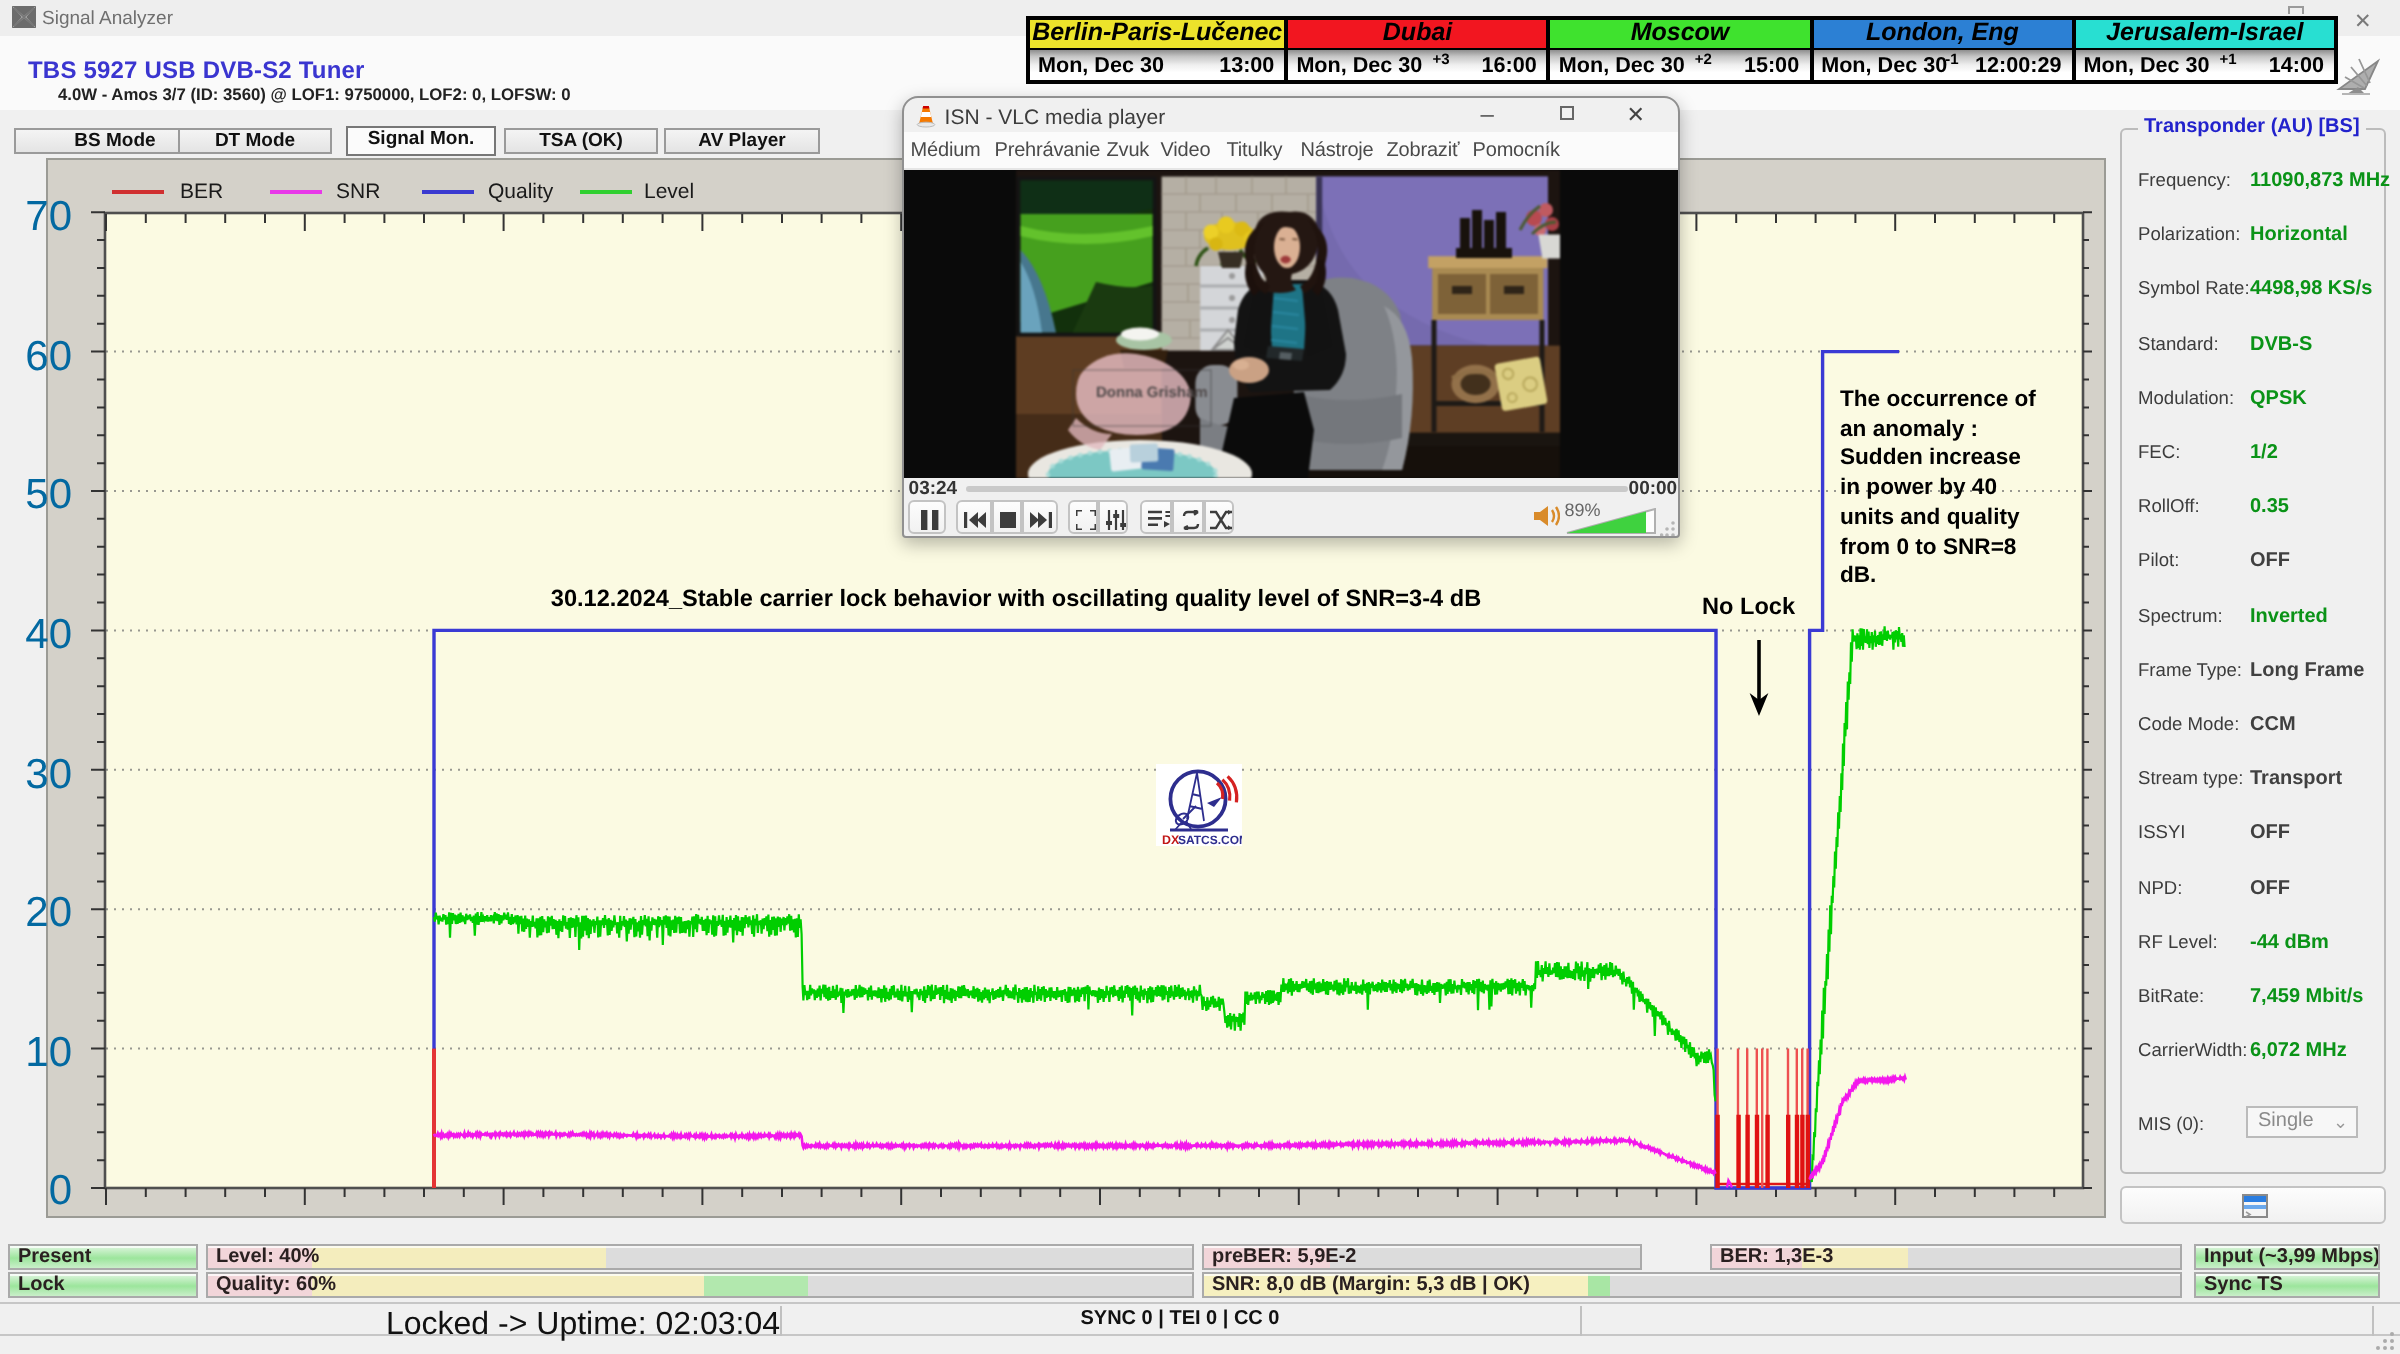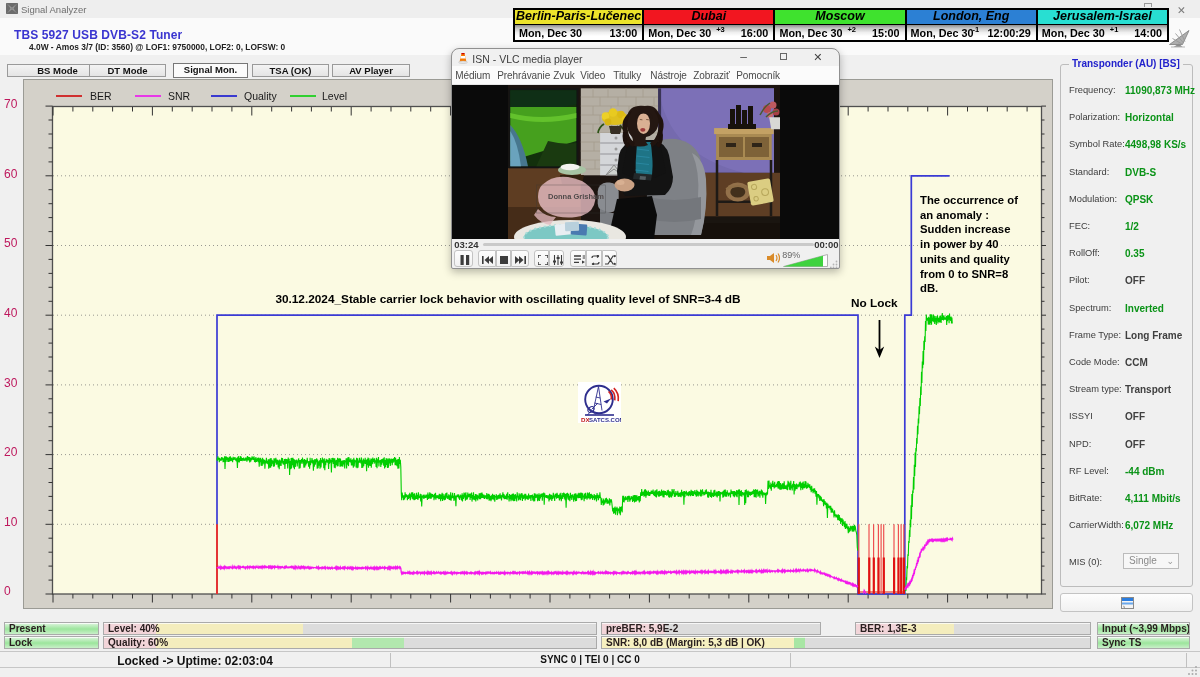--- a/index.html
+++ b/index.html
@@ -5,21 +5,21 @@
 html,body{width:1200px;height:677px;overflow:hidden}
 body{font-family:"Liberation Sans",sans-serif;background:#f0f0f0;position:relative}
 .abs{position:absolute}
 #titlebar{left:0;top:0;width:1200px;height:18px;background:#eeeeee}
 #hdrarea{left:0;top:18px;width:1200px;height:37px;background:#fafafa}
 .tab{position:absolute;top:63.5px;height:13.5px;background:linear-gradient(180deg,#f4f4f4,#e4e4e4);border:1px solid #9a9a9a;font-size:9.5px;font-weight:bold;color:#111;text-align:center;line-height:12px}
 .tab.active{background:#fbfbfb;border-color:#777;height:15px;top:62.5px;z-index:2}
 #chartbox{left:23px;top:79px;width:1030px;height:530px;background:#d4d1c9;border:1px solid #9b9b95}
 .leg{position:absolute;top:95px;height:2px;width:26px}
 .legt{position:absolute;top:90px;font-size:10.5px;color:#1a1a1a}
-.ylab{position:absolute;width:32px;font-size:12px;color:#be185d;font-weight:normal}
+.ylab{position:absolute;width:32px;text-align:right;font-size:21px;color:#0369a1;font-weight:normal}
 .anno{position:absolute;font-weight:bold;color:#000}
 #rpanel{left:1060px;top:64px;width:133px;height:523px;border:1px solid #bcbcbc;border-radius:3px}
 #rpanel .lgd{position:absolute;left:8px;top:-7px;background:#f0f0f0;padding:0 3px;font-size:10px;font-weight:bold;color:#2222cc}
 .rl{position:absolute;left:8px;font-size:9.3px;color:#3c3c3c;white-space:nowrap}
 .rv{position:absolute;left:64px;font-size:10px;font-weight:bold;white-space:nowrap}
 .gv{color:#0a9317}.kv{color:#404040}
 .sbar{position:absolute;height:13px;border:1px solid #aaa;font-size:10px;font-weight:bold;color:#2a2020;line-height:11px;padding-left:4px;white-space:nowrap;overflow:hidden;box-shadow:inset 0 1px 0 rgba(255,255,255,.75)}
 .grn{background:linear-gradient(180deg,#dff5df,#9ce59c 55%,#c9efc9)}
 .clk{position:absolute;top:8px;width:131.2px;height:34px;border:2px solid #000;border-left:none}
 .clkt{height:14.5px;border-bottom:1px solid #000;font-size:12.5px;font-weight:bold;font-style:italic;text-align:center;line-height:13.5px;color:#000}
@@ -173,21 +173,21 @@
     <div class="rv kv" style="top:292px">CCM</div>
 <div class="rl" style="top:319px">Stream type:</div>
     <div class="rv kv" style="top:319px">Transport</div>
 <div class="rl" style="top:346px">ISSYI</div>
     <div class="rv kv" style="top:346px">OFF</div>
 <div class="rl" style="top:374px">NPD:</div>
     <div class="rv kv" style="top:374px">OFF</div>
 <div class="rl" style="top:401px">RF Level:</div>
     <div class="rv gv" style="top:401px">-44 dBm</div>
 <div class="rl" style="top:428px">BitRate:</div>
-    <div class="rv gv" style="top:428px">4,111 Mbit/s</div>
+    <div class="rv gv" style="top:428px">7,459 Mbit/s</div>
 <div class="rl" style="top:455px">CarrierWidth:</div>
     <div class="rv gv" style="top:455px">6,072 MHz</div>
 <div class="rl" style="top:492px">MIS (0):</div>
 <div class="abs" style="left:62px;top:488px;width:56px;height:16px;border:1px solid #bbb;background:#f7f7f7;font-size:10px;color:#8a8a8a;line-height:14px;padding-left:5px">Single<span style="position:absolute;right:4px;top:0;color:#999;font-size:9px">⌄</span></div>
 </div>
 <div class="vbtn" style="left:1060px;top:593px;width:133px;height:19px">
     <svg style="position:absolute;left:60px;top:3px" width="13" height="12" viewBox="0 0 13 12">
       <rect x="0.5" y="0.5" width="12" height="11" fill="#f5f5f5" stroke="#8a8a8a"></rect>
       <rect x="1" y="1" width="11" height="3" fill="#2a7de0"></rect>
       <rect x="1" y="5.5" width="11" height="2" fill="#6aa8ec"></rect>
@@ -197,21 +197,21 @@
 <div class="sbar grn" style="left:4px;top:622px;width:95px">Present</div>
 <div class="sbar" style="left:103px;top:622px;width:494px;background:linear-gradient(90deg,#f2d5d9 0,#f2d5d9 52px,#f4edbd 52px,#f4edbd 199px,#dcdcdc 199px,#dcdcdc 100%)">Level: 40%</div>
 <div class="sbar" style="left:601px;top:622px;width:220px;background:linear-gradient(90deg,#f2d5d9 0,#f2d5d9 63px,#dcdcdc 63px,#dcdcdc 100%)">preBER: 5,9E-2</div>
 <div class="sbar" style="left:855px;top:622px;width:236px;background:linear-gradient(90deg,#f2d5d9 0,#f2d5d9 45px,#f4edbd 45px,#f4edbd 98px,#dcdcdc 98px,#dcdcdc 100%)">BER: 1,3E-3</div>
 <div class="sbar grn" style="left:1097px;top:622px;width:93px">Input (~3,99 Mbps)</div>
 <div class="sbar grn" style="left:4px;top:636px;width:95px">Lock</div>
 <div class="sbar" style="left:103px;top:636px;width:494px;background:linear-gradient(90deg,#f2d5d9 0,#f2d5d9 52px,#f4edbd 52px,#f4edbd 248px,#b2e8ae 248px,#b2e8ae 300px,#dcdcdc 300px,#dcdcdc 100%)">Quality: 60%</div>
 <div class="sbar" style="left:601px;top:636px;width:490px;background:linear-gradient(90deg,#f6f0c0 0,#f6f0c0 192px,#a8e6a4 192px,#a8e6a4 203px,#dcdcdc 203px,#dcdcdc 100%)">SNR: 8,0 dB (Margin: 5,3 dB | OK)</div>
 <div class="sbar grn" style="left:1097px;top:636px;width:93px">Sync TS</div>
 <div class="abs" style="left:0;top:651px;width:1200px;height:17px;border-top:1px solid #c6c6c6;border-bottom:1px solid #c6c6c6">
-<div class="abs" style="left:0;top:2px;width:390px;text-align:center;font-size:12px;font-weight:bold;color:#111">Locked -&gt; Uptime: 02:03:04</div>
+<div class="abs" style="left:0;top:2px;width:390px;text-align:right;font-size:16px;font-weight:normal;color:#111">Locked -&gt; Uptime: 02:03:04</div>
 <div class="abs" style="left:390px;top:2px;width:400px;text-align:center;font-size:10px;font-weight:bold;color:#111">SYNC 0 | TEI 0 | CC 0</div>
 <div class="abs" style="left:390px;top:1px;width:1px;height:15px;background:#c0c0c0"></div>
 <div class="abs" style="left:790px;top:1px;width:1px;height:15px;background:#c0c0c0"></div>
 <div class="abs" style="left:1186px;top:1px;width:1px;height:15px;background:#c0c0c0"></div>
 </div>
 <svg class="abs" style="left:1188px;top:665px" width="10" height="10" viewBox="0 0 10 10">
     <g fill="#aaa">
       <circle cx="8" cy="2" r="1"></circle>
       <circle cx="8" cy="5.5" r="1"></circle>
       <circle cx="8" cy="9" r="1"></circle>

